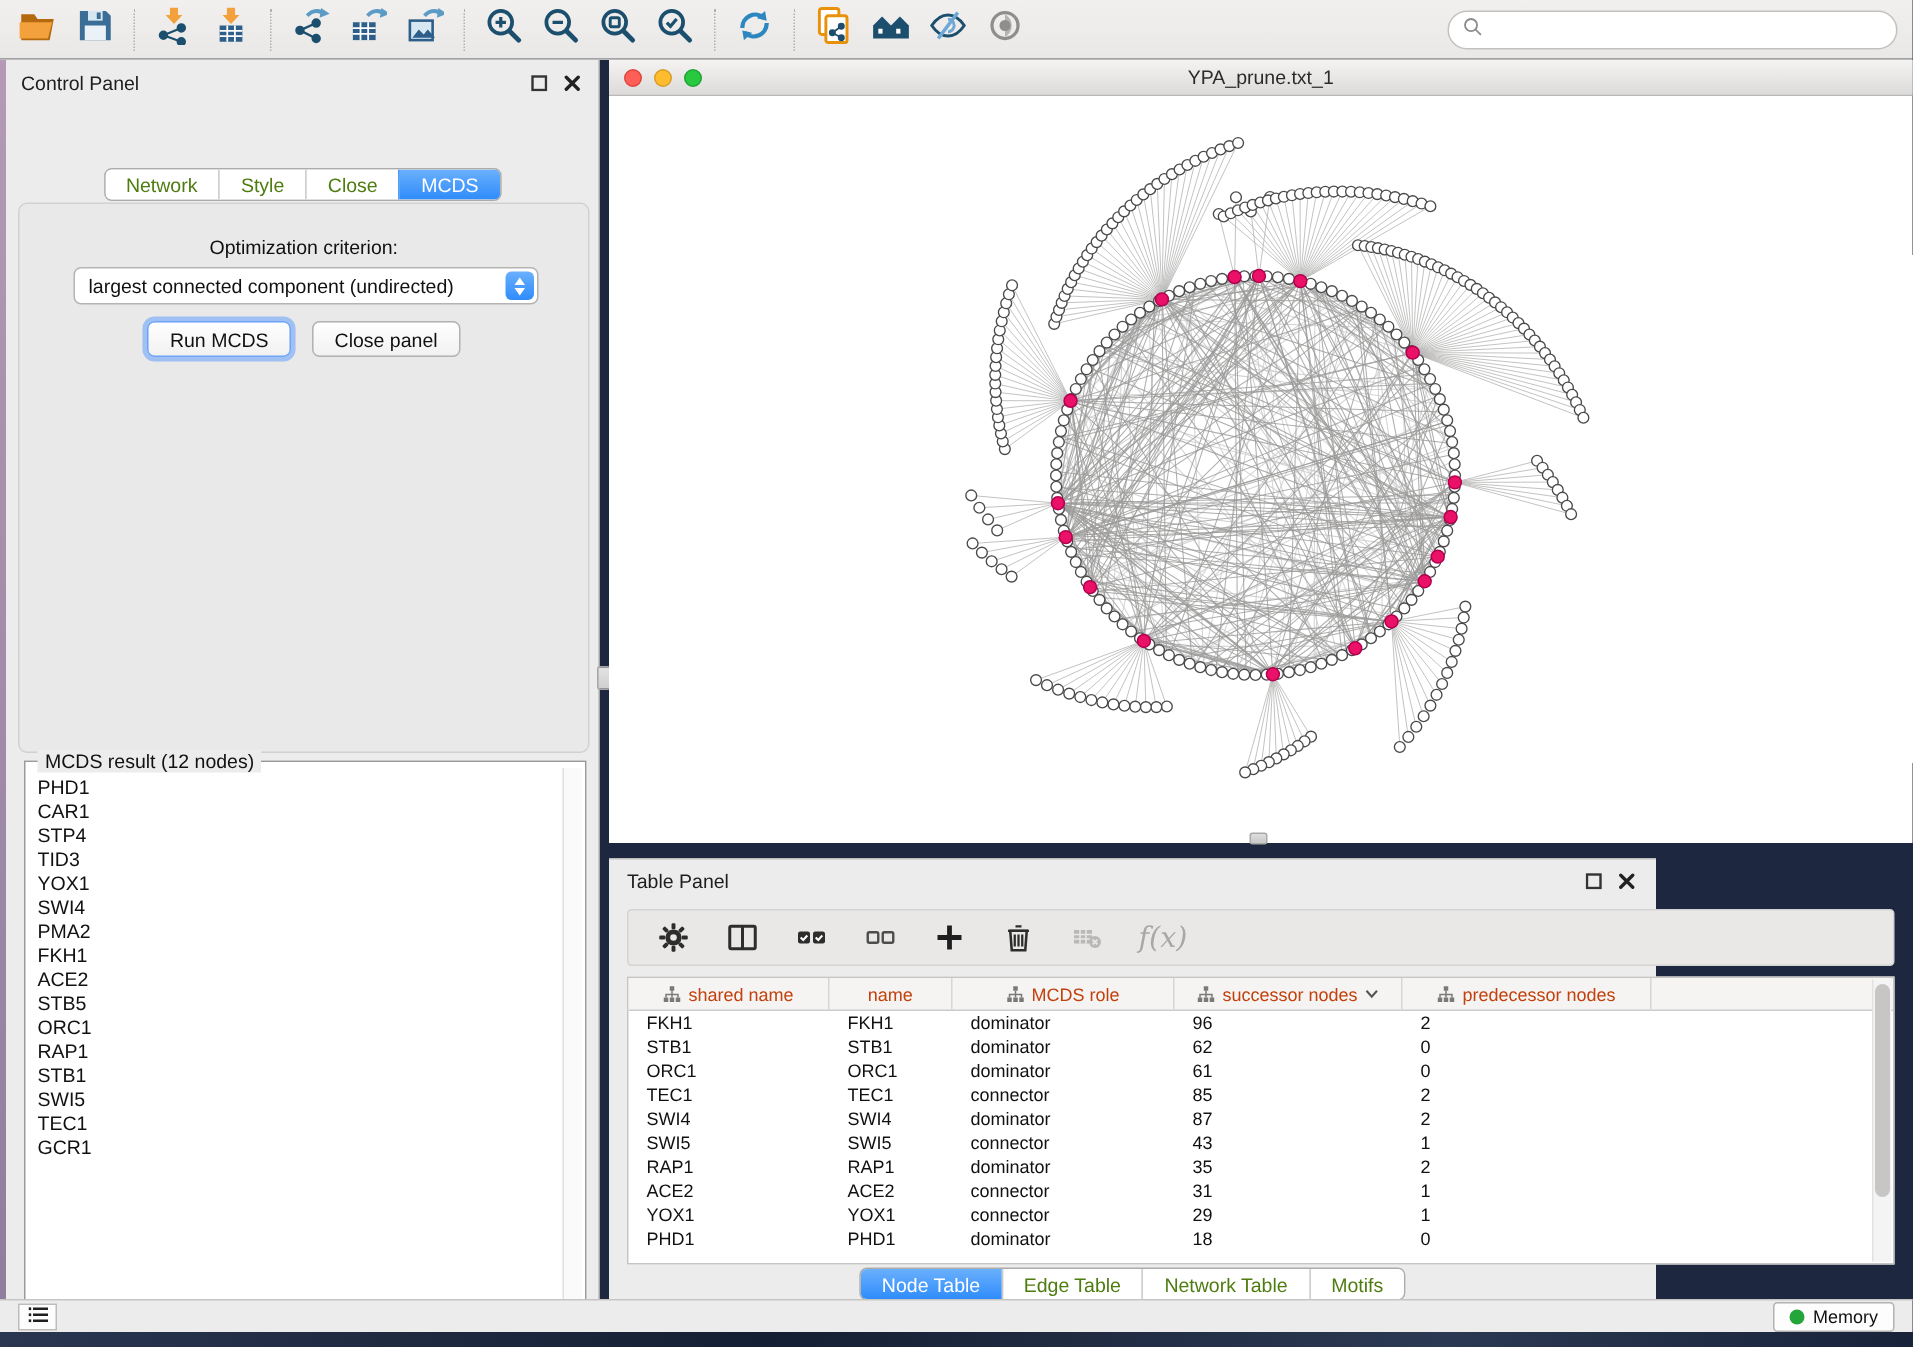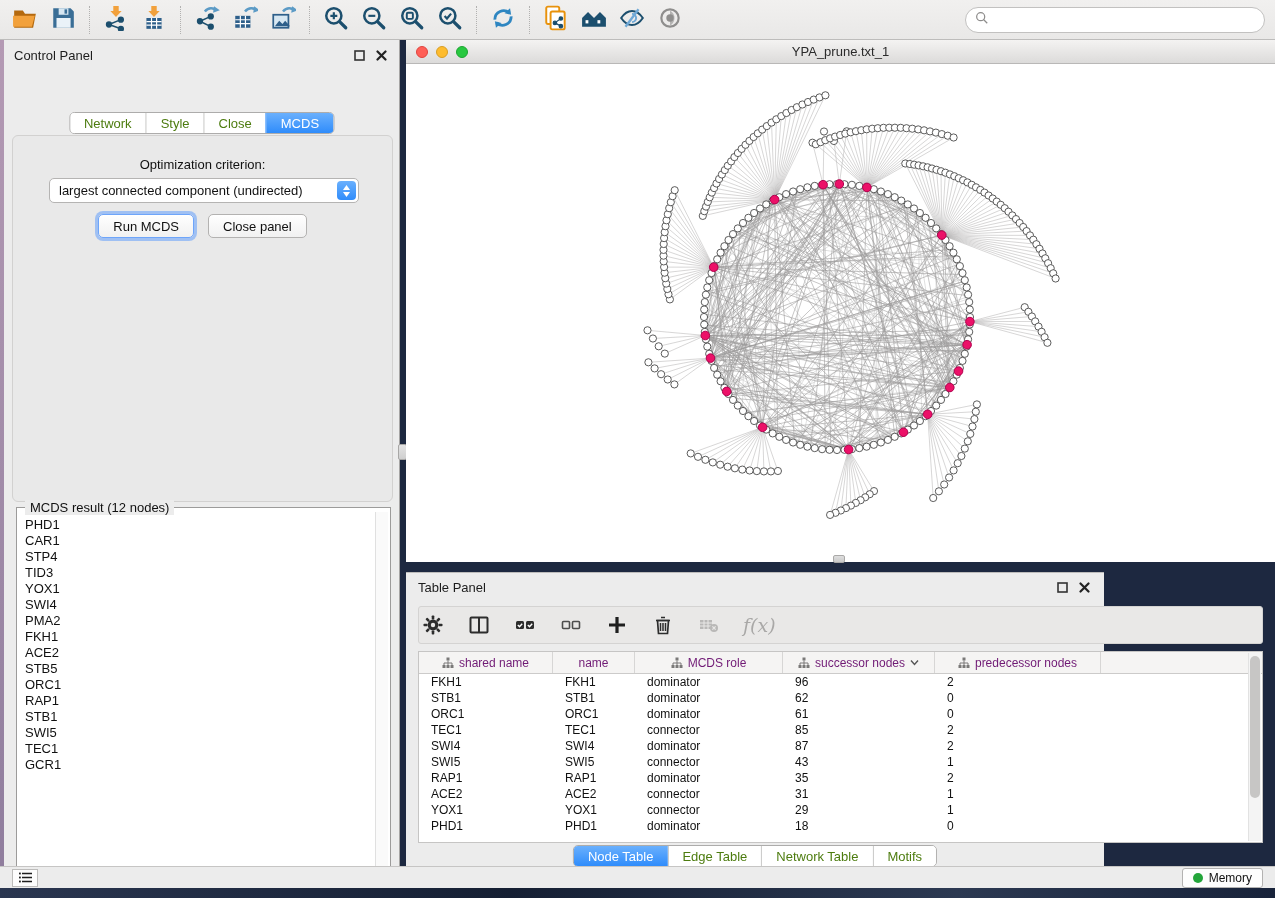--- a/index.html
+++ b/index.html
@@ -93,31 +93,31 @@
   .light.green { background:#28c840; border:1px solid #1da532; }
   #net-svg { display:block; width:869px; height:497px; }
 
   
   .table-panel { position:absolute; left:406px; top:562px; width:698px; height:304px;
     background:#ececec; border-top:1px solid #bdbcbb;margin-top:10px; }
   .tp-head { height:28px; display:flex; align-items:center; padding:0 12px;
     font-size:13px; color:#1d1d1d; }
   .tp-toolbar { position:absolute; left:12px; top:33px; width:845px; height:38px;
     background:#e9e8e7; border:1px solid #d4d3d2; border-radius:3px; display:flex;
-    align-items:center; gap:22px; padding-left:2px; }
+    align-items:center; gap:22px; padding-left:18px; }
   .tp-toolbar .ticon { width:24px; height:24px; display:flex; align-items:center;
     justify-content:center; }
   .ticon svg { width:20px; height:20px; }
   .fx { font-family:"DejaVu Serif", serif; font-style:italic; font-size:19px; color:#a9a8a7; }
 
   .ntable { position:absolute; left:12px; top:78px; width:845px; height:192px;
     background:#fff; border:1px solid #c6c5c4; overflow:hidden; }
   .thead { display:flex; height:22px; background:#f5f4f3; border-bottom:1px solid #cccbca; }
   .th { display:flex; align-items:center; justify-content:center; gap:5px;
-    border-right:1px solid #d7d6d5; font-size:12px; color:#701a75; position:relative; }
+    border-right:1px solid #d7d6d5; font-size:12px; color:#c2410c; position:relative; }
   .th svg.tree { width:12px; height:12px; }
   .th svg.sort { width:9px; height:7px; }
   .trow { display:flex; height:16px; }
   .td { font-size:12px; color:#111; line-height:16px; padding:0 12px; overflow:hidden;
     white-space:nowrap; }
   .td.num { padding-right:14px; }
   .tbl-scroll { position:absolute; right:1px; top:1px; bottom:1px; width:13px;
     background:#f4f4f4; border-left:1px solid #e2e2e2; }
   .tbl-thumb { position:absolute; left:1px; right:1px; top:3px; height:142px;
     background:#c7c6c5; border-radius:6px; }

